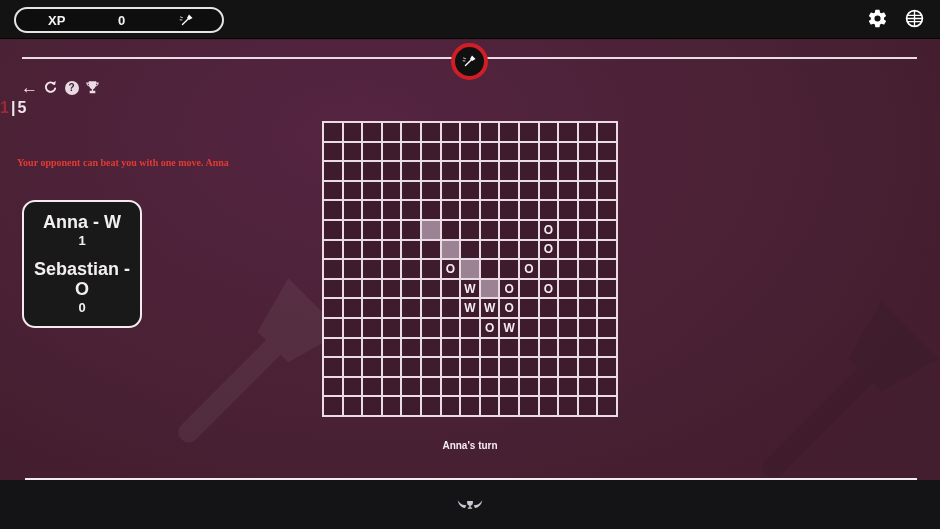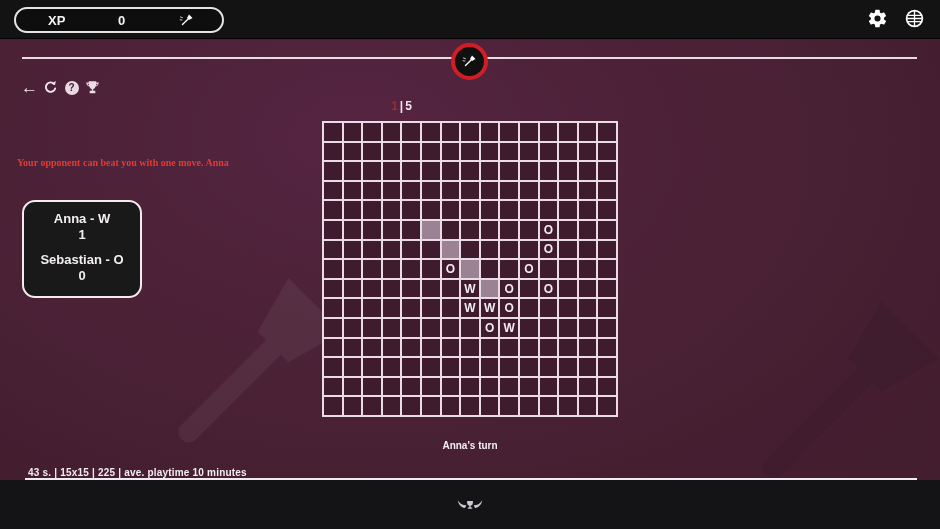--- a/index.html
+++ b/index.html
@@ -53,38 +53,38 @@
   .toolbar { position:absolute; left:21px; top:39px; display:flex; gap:4px; align-items:center; }
   .toolbar .icon-btn { width:17px; height:17px; }
   .back-arrow { color:#f2e6ec; font-size:17px; font-weight:bold; line-height:1; }
   .help-circle {
     width:14px; height:14px; border-radius:50%; background:#e9d9e2;
     color:#3d1a2b; font-size:10px; font-weight:bold;
     display:flex; align-items:center; justify-content:center;
   }
 
   .round-indicator {
-    position:absolute; left:0; top:59px; width:804px; text-align:center;
-    font-size:12px; font-weight:bold; letter-spacing:1px;
+    position:absolute; left:0; top:59px; width:804px; 
+    font-size:16px; font-weight:bold; letter-spacing:1px;
   }
   .round-indicator .cur { color:#9c2a35; }
   .round-indicator .sep { color:#f2e6ec; padding:0 1px; }
   .round-indicator .tot { color:#f2e6ec; }
 
   .warning {
     position:absolute; left:17px; top:117px; width:300px;
     color:var(--warning-red,#e23b33); font-size:10px; font-weight:bold;font-family:Liberation Serif, serif;
   }
 
   .scorebox {
     position:absolute; left:22px; top:160px; width:120px; min-height:98px;
     background:#1a191a; border:2.5px solid #f3ebf0; border-radius:13px;
     padding:10px 4px 9px; text-align:center; color:#f2eef1;
   }
-  .scorebox .pname { font-size:13px; font-weight:bold; line-height:1.15; }
+  .scorebox .pname { font-size:18px; font-weight:bold; line-height:1.15; }
   .scorebox .pscore { font-size:13px; font-weight:bold; margin-bottom:9px; line-height:1.3; }
 
   
   .board {
     position:absolute; left:322px; top:81px; width:296px; height:296px;
     display:grid; grid-template-columns:repeat(15,1fr); grid-template-rows:repeat(15,1fr);
     gap:2px; padding:2px; background:var(--board-line,#e9dce5);
   }
   .cell {
     background:#3e1b2d; display:flex; align-items:center; justify-content:center;
@@ -428,21 +428,20 @@
         <div class="cell"></div>
         <div class="cell"></div>
         <div class="cell"></div>
         <div class="cell"></div>
         <div class="cell"></div>
         <div class="cell"></div>
       </div>
 
     <div class="turn-label">Anna's turn</div>
 
-    <div class="status-text">43 s. | 15x15 | 225 | ave. playtime 10 minutes</div>
     <div class="bottom-rule"></div>
   </div>
 
   <div class="bottombar">
     <span style="display:flex;">
       <svg viewBox="0 0 36 18" width="26" height="13">
         <g fill="#c9c9d2">
           <path d="M1 3c3 5 7 7 12 7l-2 4C6 13 2 9 1 3z"></path>
           <path d="M35 3c-3 5-7 7-12 7l2 4c5-1 9-5 10-11z"></path>
           <path d="M14 4h8v3a4 4 0 0 1-3 3.9V13h2v2h-6v-2h2v-2.1A4 4 0 0 1 14 7z"></path>

